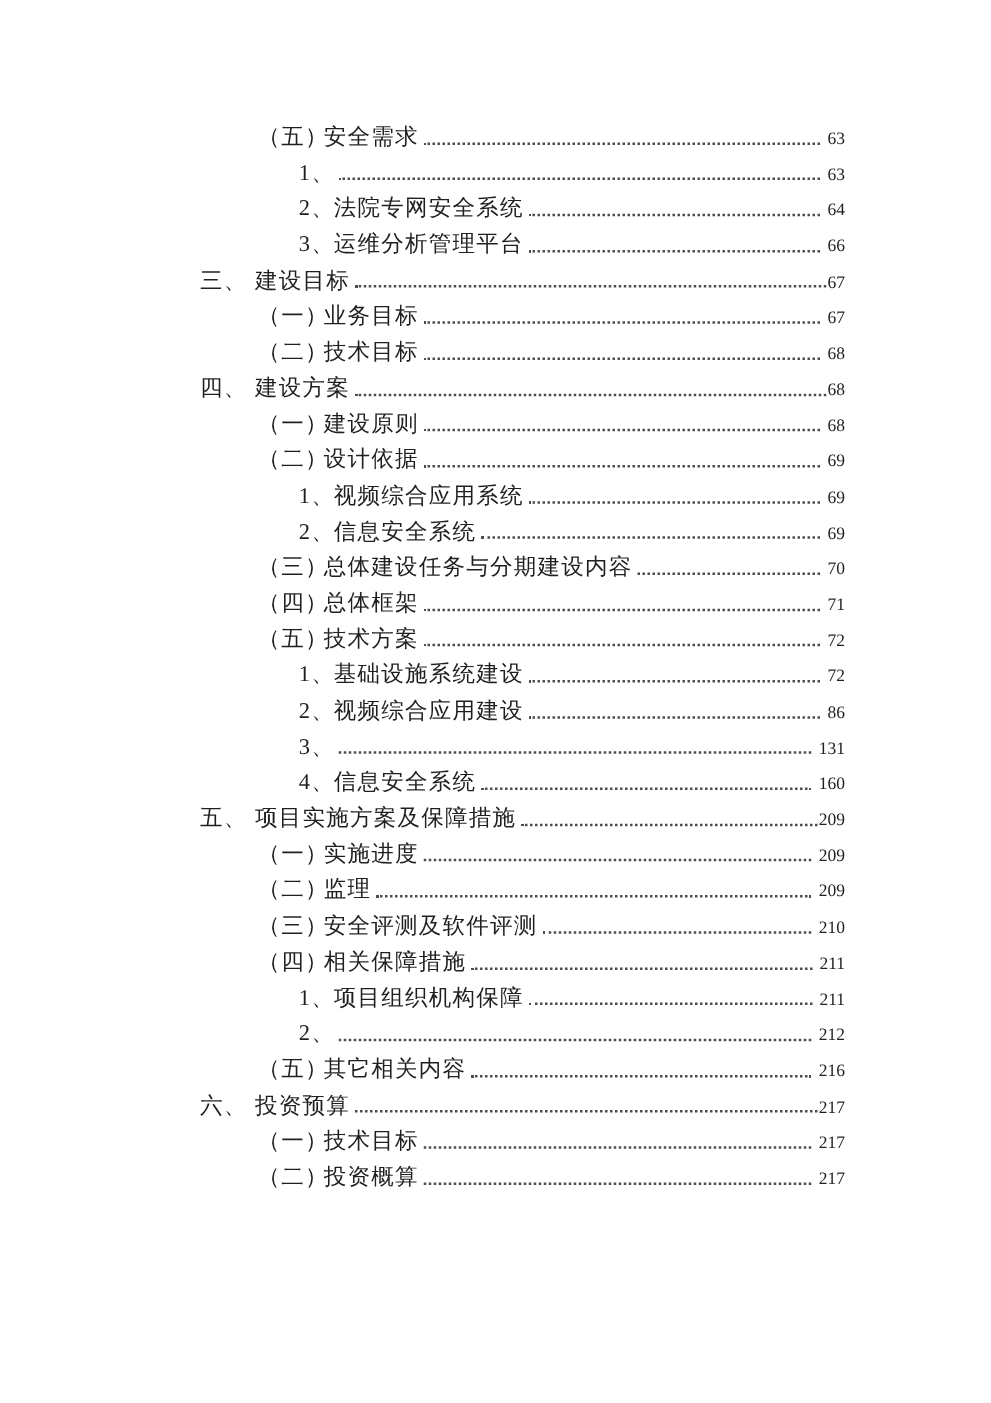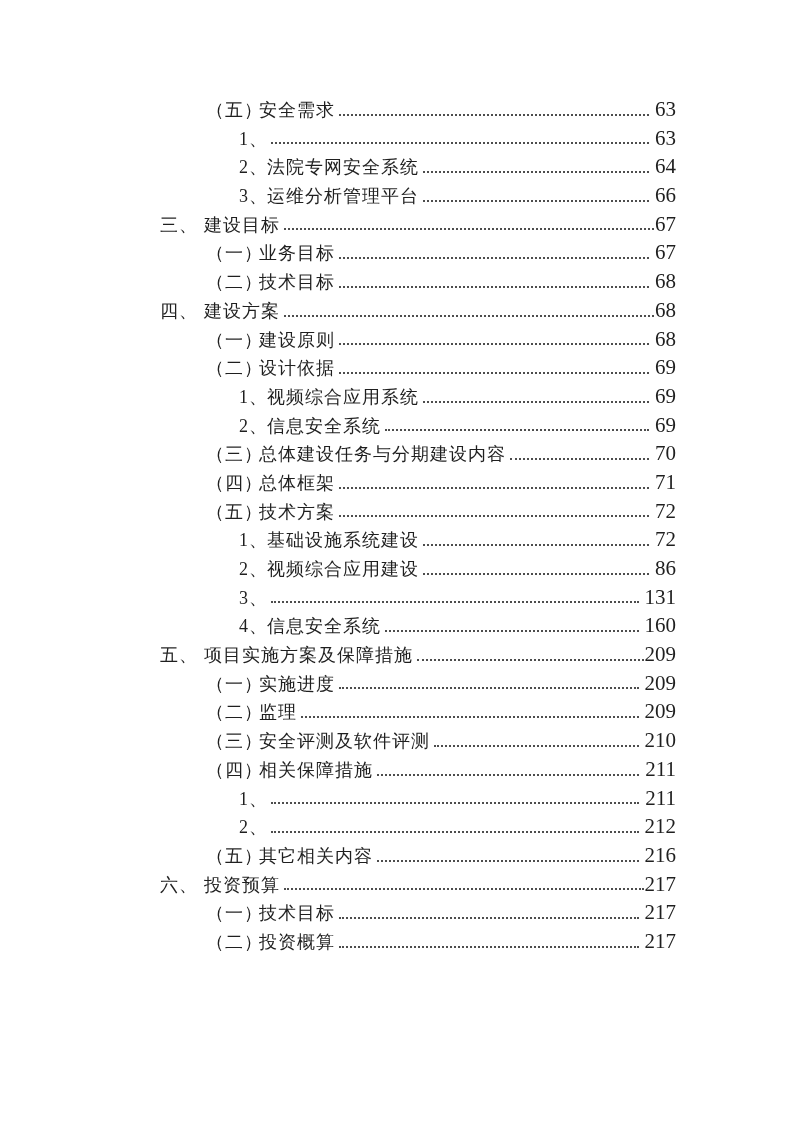--- a/index.html
+++ b/index.html
@@ -64,21 +64,21 @@
     position: absolute;
     left: 4px;
     right: 1px;
     bottom: 8px;
     border-bottom: 2px dotted var(--dot-color);
   }
   .level-2 .leader::after,
   .level-3 .leader::after { right: 6px; }
   .pagenum {
     flex: 0 0 auto;
-    font-size: 21px;
+    font-size: 14px;
     text-align: right;
   }
 </style>
 </head>
 <body>
 
 <div class="page">
   <div class="toc" id="toc-list">
       <div class="toc-row level-2">
     <span class="marker">（五）</span>
@@ -217,20 +217,21 @@
     <span class="pagenum">210</span>
   </div>
       <div class="toc-row level-2">
     <span class="marker">（四）</span>
     <span class="title">相关保障措施</span>
     <span class="leader"></span>
     <span class="pagenum">211</span>
   </div>
       <div class="toc-row level-3">
     <span class="marker">1、</span>
+    <span class="title">项目组织机构保障</span>
     <span class="leader"></span>
     <span class="pagenum">211</span>
   </div>
       <div class="toc-row level-3">
     <span class="marker">2、</span>
     <span class="leader"></span>
     <span class="pagenum">212</span>
   </div>
       <div class="toc-row level-2">
     <span class="marker">（五）</span>

